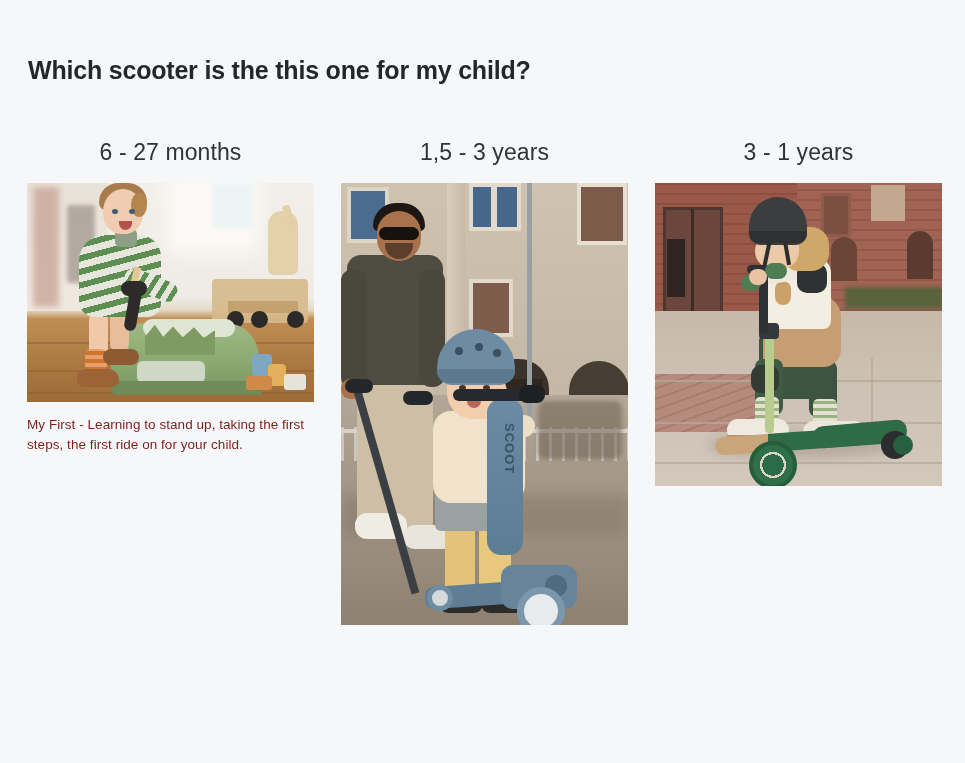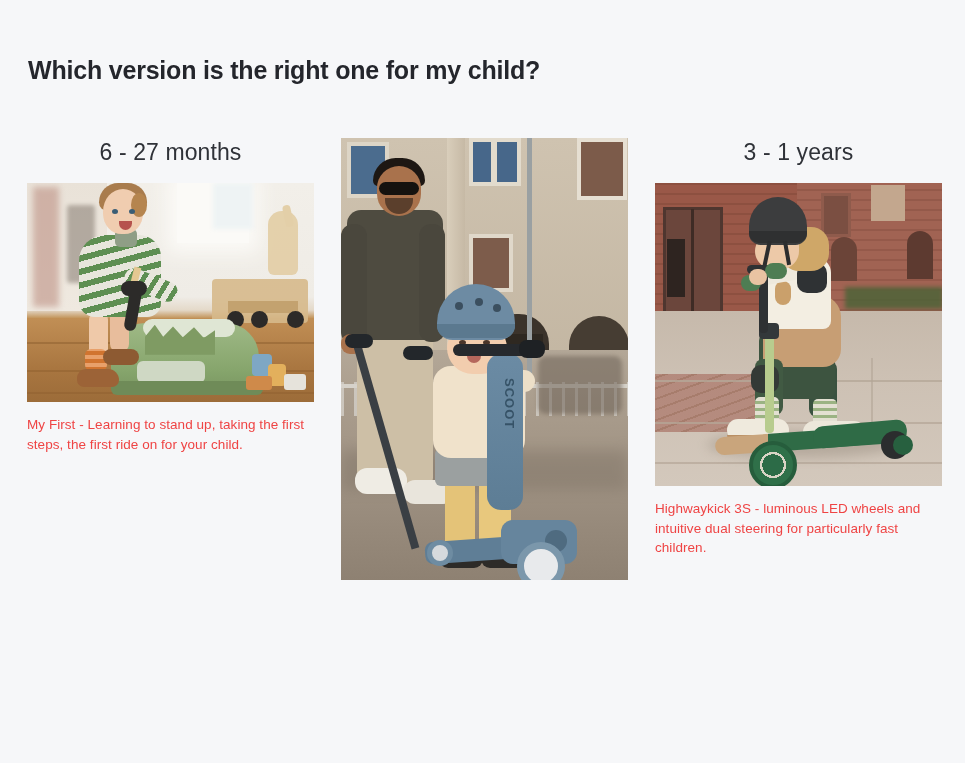--- a/index.html
+++ b/index.html
@@ -49,21 +49,21 @@
     overflow: hidden;
     background: #cfc9c2;
     display: block;
   }
   .photo-1 { height: 219px; }
   .photo-2 { height: 442px; }
   .photo-3 { height: 303px; }
   .caption {
     font-size: 13.5px;
     line-height: 1.45;
-    color: #ef4444;
+    color: #7f1d1d;
     letter-spacing: 0.05px;
   }
   .layer { position: absolute; }
 
   
   .p1-bg { inset: 0; background:
       linear-gradient(180deg,#f2efe9 0%, #efece6 52%, #e4d9c9 58%, #c08f52 62%, #a9773f 100%); }
   .p1-wall-l { left:0; top:0; width:80px; height:128px; background:linear-gradient(180deg,#e9e2d8,#efe9e0); }
   .p1-door { left:6px; top:4px; width:26px; height:120px; background:#b9897c; opacity:.55; filter:blur(3px); }
   .p1-window { left:150px; top:0; width:72px; height:60px; background:#fbfaf7; box-shadow:0 0 18px 10px #fbfaf7; }
@@ -246,21 +246,21 @@
   .p3-wheelF { left:94px; top:258px; width:48px; height:48px; border-radius:50%;
       background:radial-gradient(circle,#2c6b47 0 38%, #d9d4c6 38% 46%, #2f7049 46% 100%); border:4px solid #265d3c; }
   .p3-wheelB { left:226px; top:248px; width:28px; height:28px; border-radius:50%; background:#2b2d2e; }
   .p3-wheelB2 { left:238px; top:252px; width:20px; height:20px; border-radius:50%; background:#27603f; }
 </style>
 </head>
 <body>
 
 <div class="page">
 
-  <h1 class="page-title">Which version is the right one for my child?</h1>
+  <h1 class="page-title">Which scooter is the this one for my child?</h1>
 
   <div class="columns">
 
     <div class="column">
       <div class="col-heading">6 - 27 months</div>
       <div class="photo photo-1">
         <div class="layer p1-bg"></div>
         <div class="layer p1-wall-l"></div>
         <div class="layer p1-door"></div>
         <div class="layer p1-window"></div>
@@ -303,20 +303,21 @@
           <div class="layer p1-t1"></div>
           <div class="layer p1-t2"></div>
           <div class="layer p1-t3"></div>
           <div class="layer p1-t4"></div>
         </div>
       </div>
       <p class="caption">My First - Learning to stand up, taking the first steps, the first ride on for your child.</p>
     </div>
 
     <div class="column">
+      <div class="col-heading">1,5 - 3 years</div>
       <div class="photo photo-2">
         <div class="layer p2-bg"></div>
         <div class="layer p2-building"></div>
         <div class="layer p2-win1"></div>
         <div class="layer p2-win2"></div>
         <div class="layer p2-win3"></div>
         <div class="layer p2-win4"></div>
         <div class="layer p2-win5"></div>
         <div class="layer p2-win6"></div>
         <div class="layer p2-pillar"></div>
@@ -421,17 +422,16 @@
         <div class="layer p3-clamp"></div>
         <div class="layer p3-sbarT"></div>
         <div class="layer p3-hbar"></div>
         <div class="layer p3-grip1"></div>
         <div class="layer p3-grip2"></div>
         <div class="layer p3-hand"></div>
         <div class="layer p3-wheelB"></div>
         <div class="layer p3-wheelB2"></div>
         <div class="layer p3-wheelF"></div>
       </div>
-      <p class="caption">Highwaykick 3S - luminous LED wheels and intuitive dual steering for particularly fast children.</p>
     </div>
 
   </div>
 </div>
 
 </body></html>

